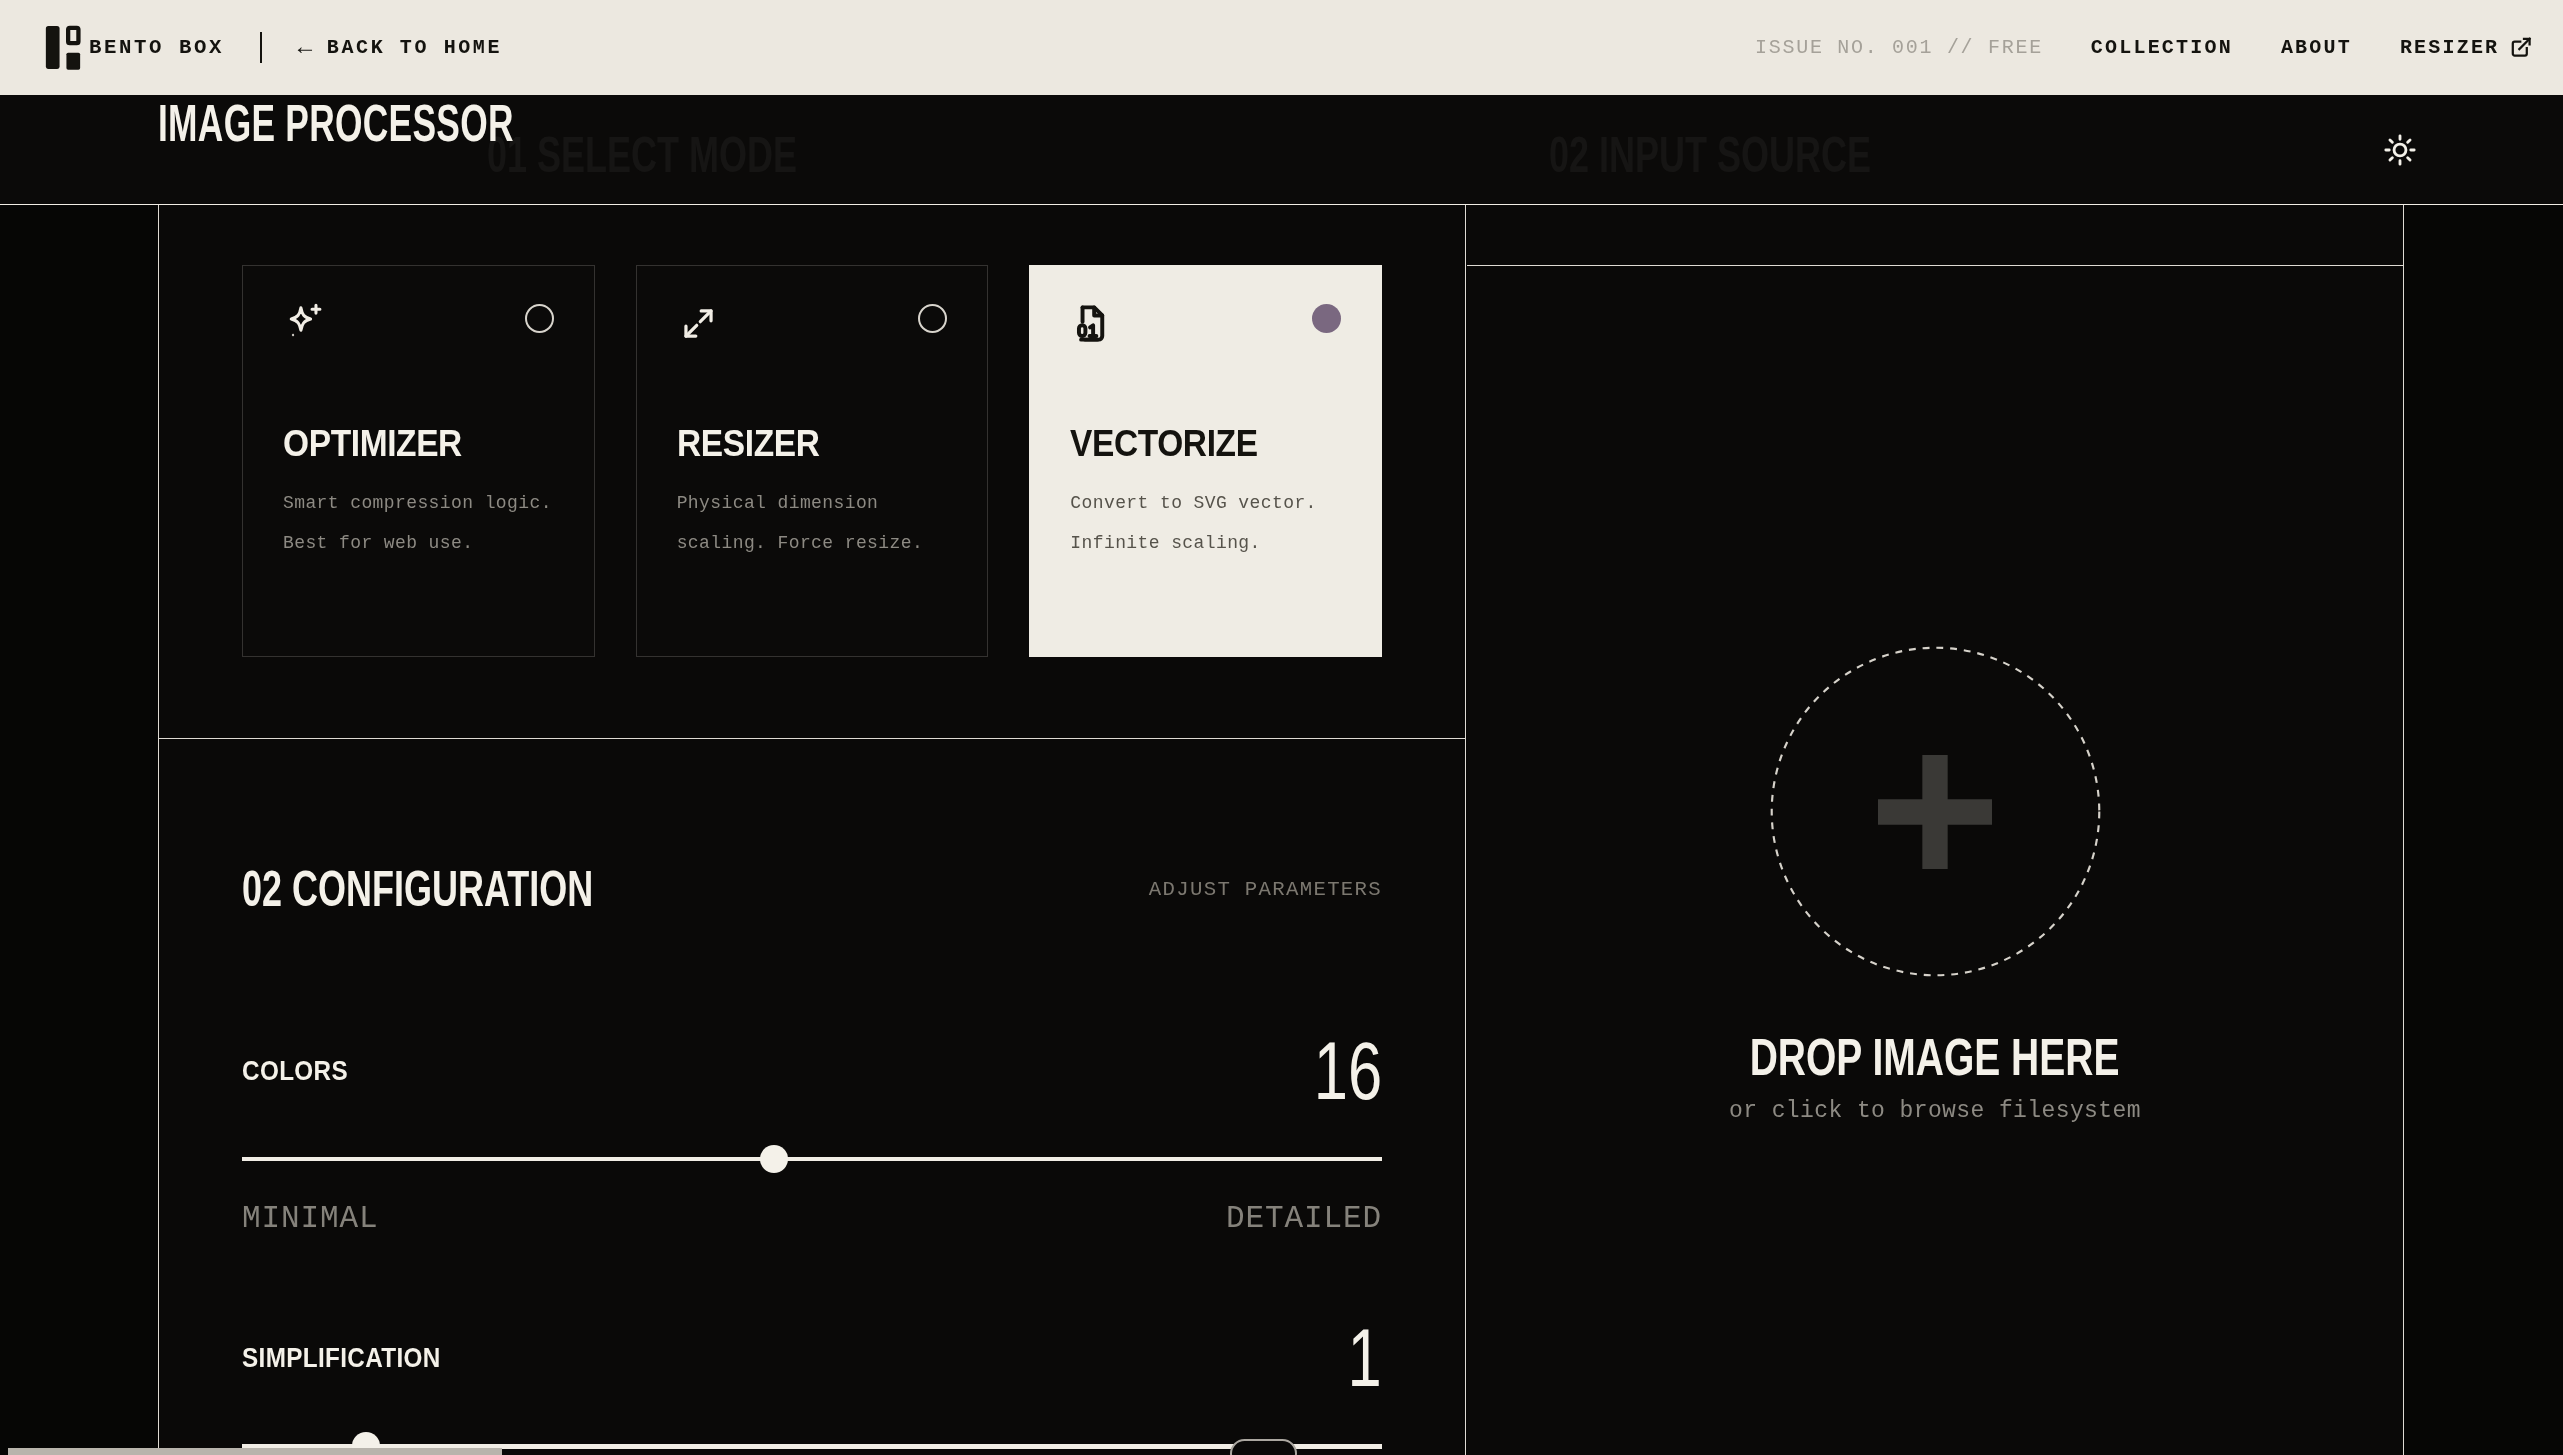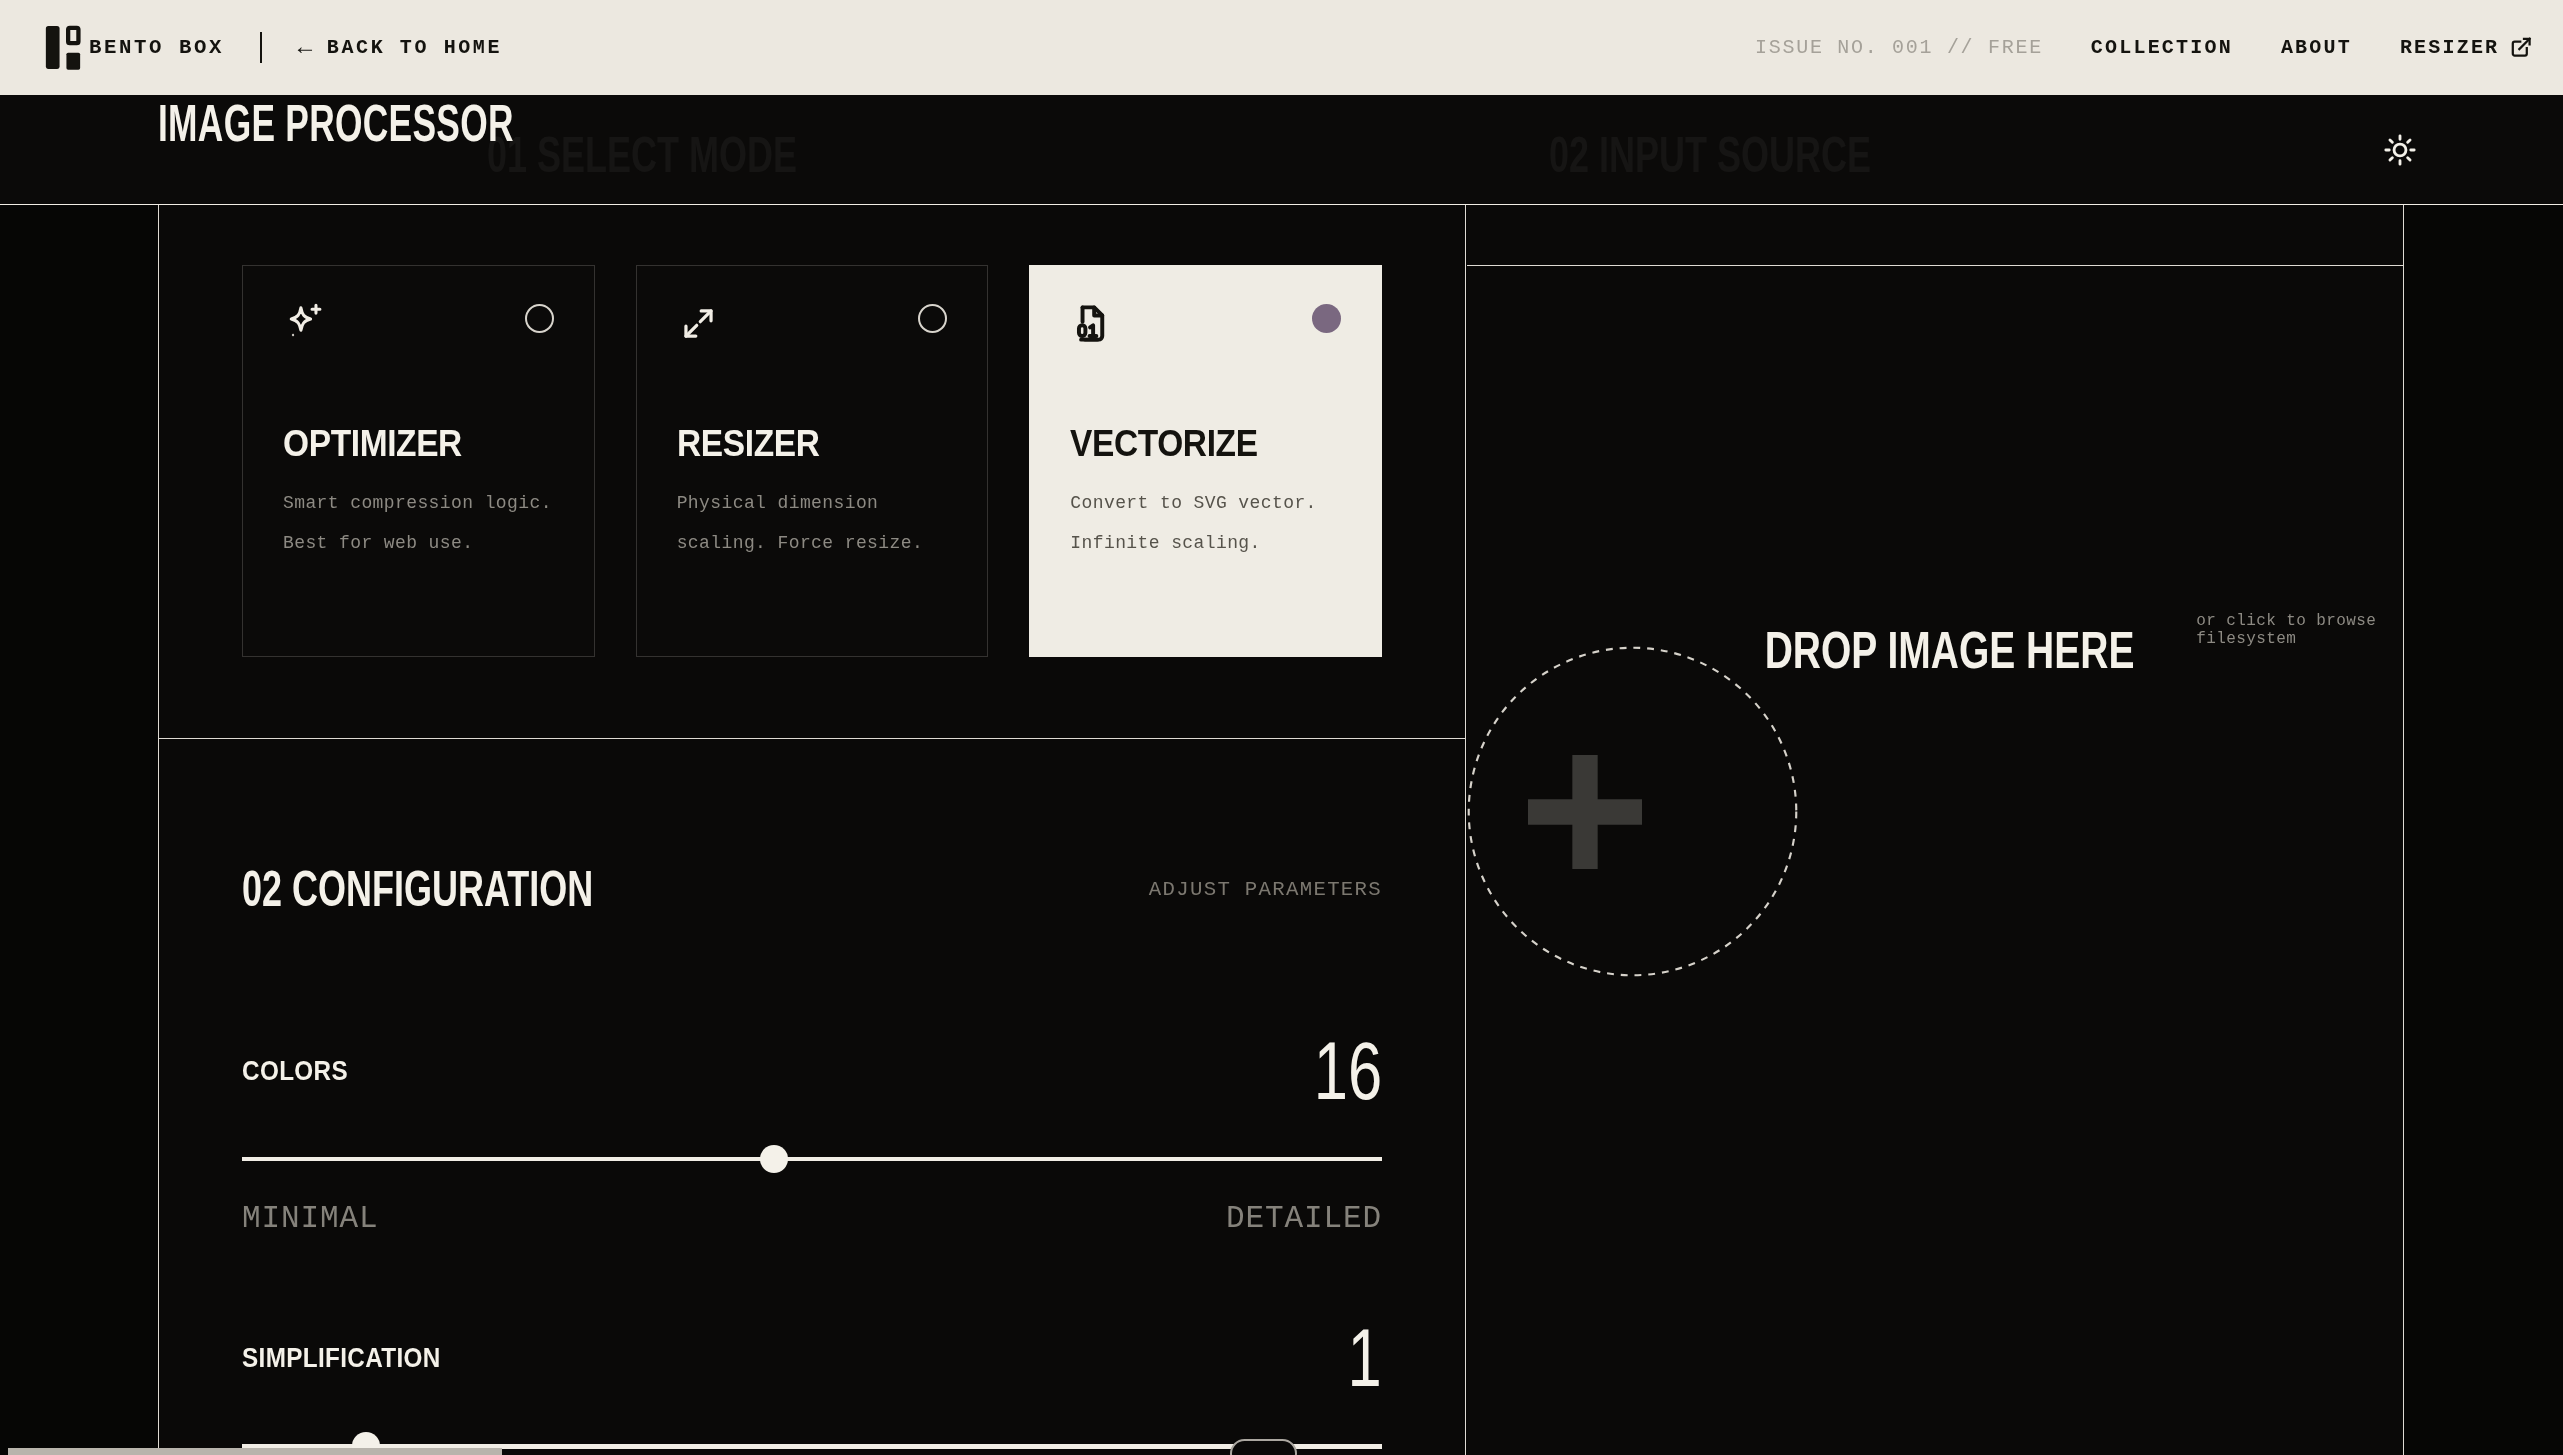--- a/index.html
+++ b/index.html
@@ -67,27 +67,27 @@
   .param-label>span{display:inline-block;transform:scaleX(.88);transform-origin:left;}
   .param-value{font-weight:400;font-size:82px;line-height:.78;white-space:nowrap;}
   .param-value>span{display:inline-block;transform:scaleX(.75);transform-origin:right;}
   .track{position:relative;margin-top:47px;height:4.3px;background:#F1EDE5;cursor:pointer;}
   .thumb{position:absolute;top:50%;width:28px;height:28px;border-radius:50%;background:#F4F1E9;
          transform:translate(-50%,-50%);cursor:grab;}
   .param-range{display:flex;justify-content:space-between;margin-top:40px;font-size:31px;
                letter-spacing:0.9px;color:#85827B;}
 
   
-  .dropzone{display:flex;flex-direction:row;align-items:center;cursor:pointer;}
+  .dropzone{display:flex;flex-direction:column;align-items:center;cursor:pointer;}
   .drop-circle{margin-top:380px;width:331px;height:331px;position:relative;
                display:flex;align-items:center;justify-content:center;}
   .drop-circle svg.ring{position:absolute;inset:0;}
   .drop-title{margin-top:57px;font-weight:700;font-size:52px;line-height:.9;white-space:nowrap;}
   .drop-title>span{display:inline-block;transform:scaleX(.75);transform-origin:center;}
-  .drop-sub{margin-top:17px;font-size:16px;letter-spacing:0.4px;color:#8D8A83;font-family:Liberation Mono, monospace;}
+  .drop-sub{margin-top:17px;font-size:23px;letter-spacing:0.4px;color:#8D8A83;font-family:Liberation Mono, monospace;}
 
   
   .hscrollbar{position:absolute;left:7.8px;top:1448px;width:494px;height:7.8px;background:#B8B4AC;cursor:pointer;}
   .grabber{position:absolute;left:1230px;top:1439px;width:67px;height:29px;border:2.6px solid #ABA7A0;
            border-radius:14.6px;background:#0A0908;box-sizing:border-box;cursor:grab;}
 </style>
 </head>
 <body>
 
 <div class="stage">

